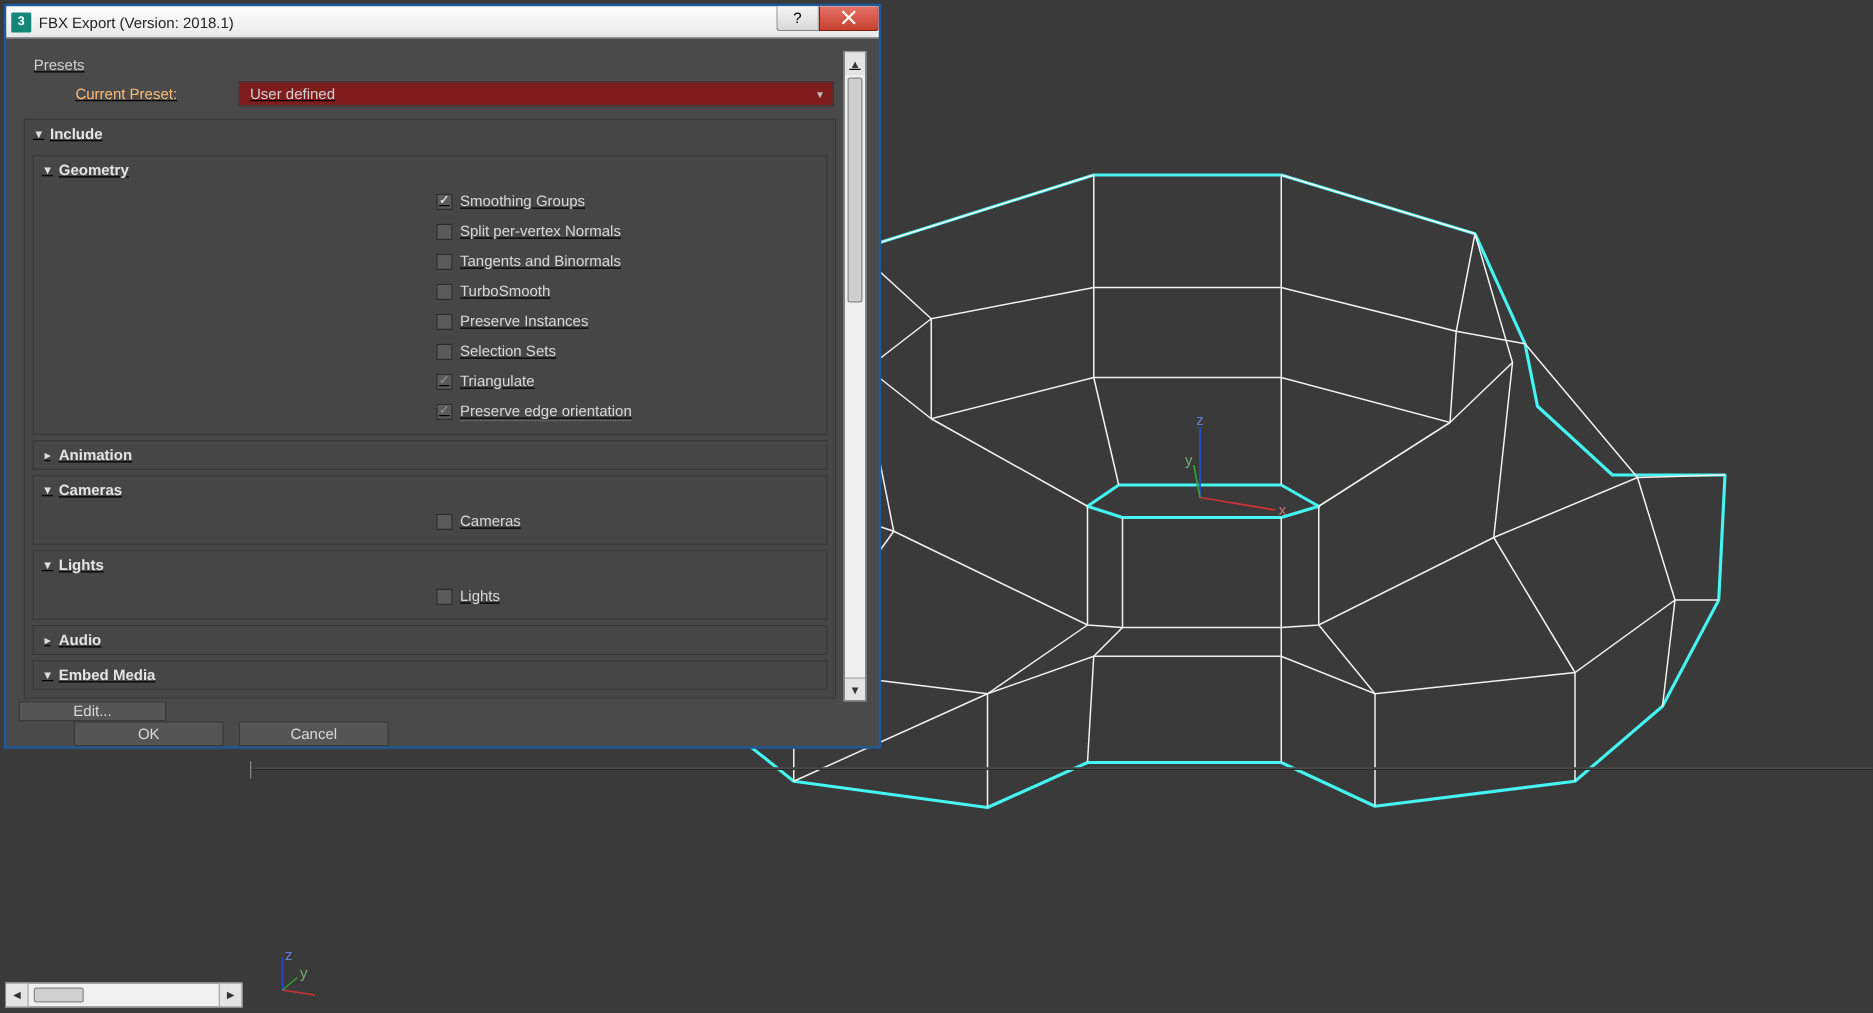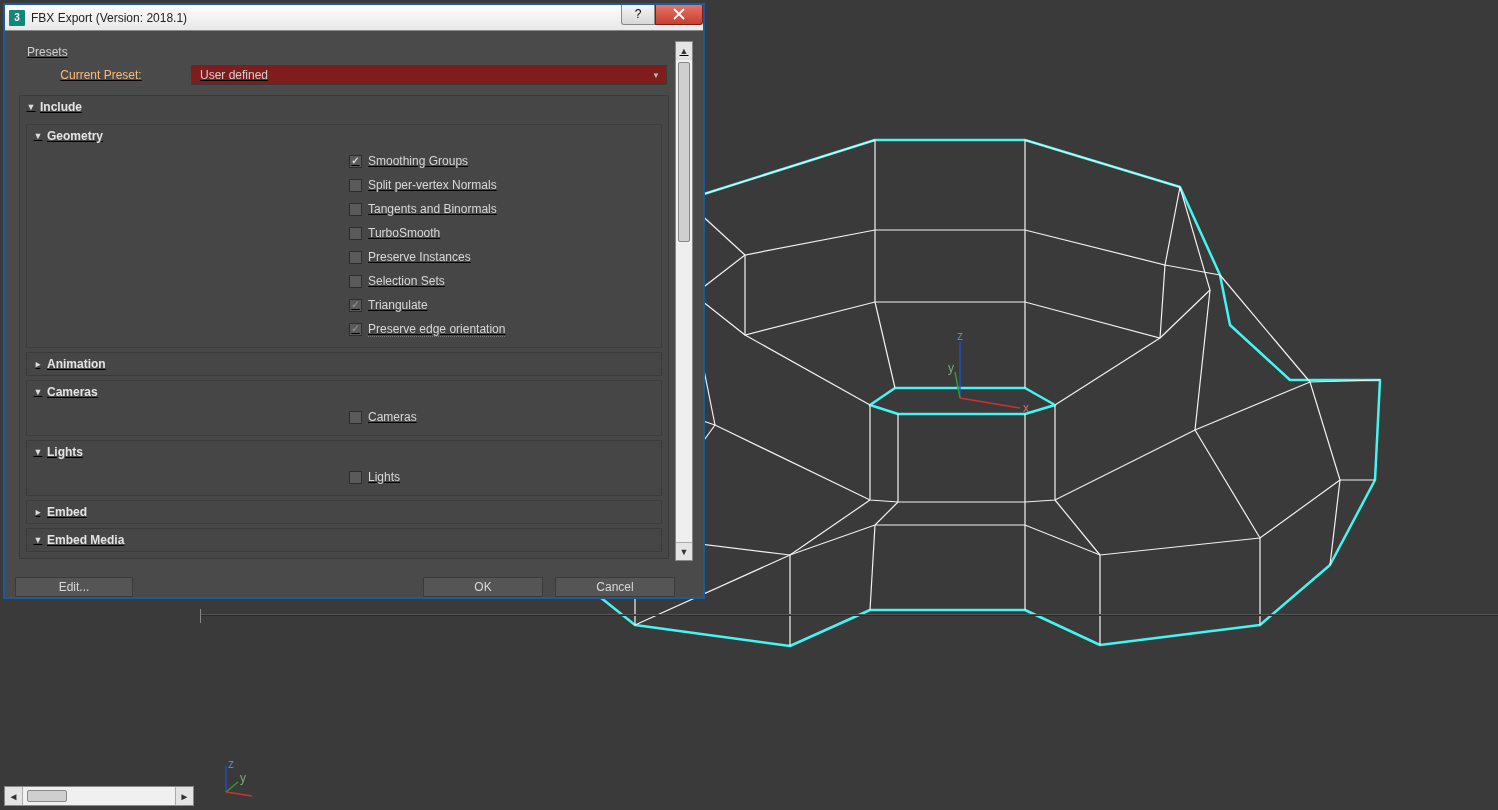--- a/index.html
+++ b/index.html
@@ -46,21 +46,21 @@
 .group-head { height:22px; display:flex; align-items:center; color:#e4e4e4; font-weight:bold; padding-left:6px; cursor:default;}
 .group-head .caret { width:10px; display:inline-block; text-align:center; margin-right:4px; font-size:9px; color:#ddd;}
 .group-body { padding:2px 0 6px 0;}
 .chk-row { display:flex; align-items:center; height:24px; color:#d8d8d8;}
 .chk-row .spacer { width:322px;}
 .chk-box { width:13px; height:13px; border:1px solid #2d2d2d; background:#5a5a5a; margin-right:6px; display:flex; align-items:center; justify-content:center;}
 .chk-box.checked:before { content:"✓"; font-size:10px; color:#ddd; line-height:1; font-weight:bold;}
 .chk-box.half:before { content:"✓"; font-size:10px; color:#888; line-height:1; font-weight:bold;}
 .chk-label-dot { border-bottom:1px dotted #777;}
 
-.dialog-footer { position:absolute; bottom:0; left:0; right:0; height:36px; display:flex; align-items:flex-end; padding:0 10px; gap:0;}
+.dialog-footer { position:absolute; bottom:0; left:0; right:0; height:36px; display:flex; align-items:flex-start; padding:0 10px; gap:0;flex-direction:column;}
 .foot-btn { height:20px; min-width:118px; background:#555; border:1px solid #3a3a3a; color:#d8d8d8; display:flex; align-items:center; justify-content:center; cursor:default;}
 .foot-left { min-width:118px;}
 .foot-gap { flex:1;}
 .right-group { display:flex; gap:12px; margin-right:18px;padding-left:44px;}
 .right-group .foot-btn { min-width:120px;}
 
 </style>
 </head>
 <body>
 
@@ -238,21 +238,21 @@
                 <span class="spacer"></span>
                 <span class="chk-box"></span>
                 <span>Lights</span>
               </div>
             </div>
           </div>
 
           <div class="group inner">
             <div class="group-head">
               <span class="caret">▸</span>
-              <span>Embed</span>
+              <span>Audio</span>
             </div>
           </div>
 
           <div class="group inner" style="margin-bottom:0;">
             <div class="group-head">
               <span class="caret">▼</span>
               <span>Embed Media</span>
             </div>
 
           </div>

